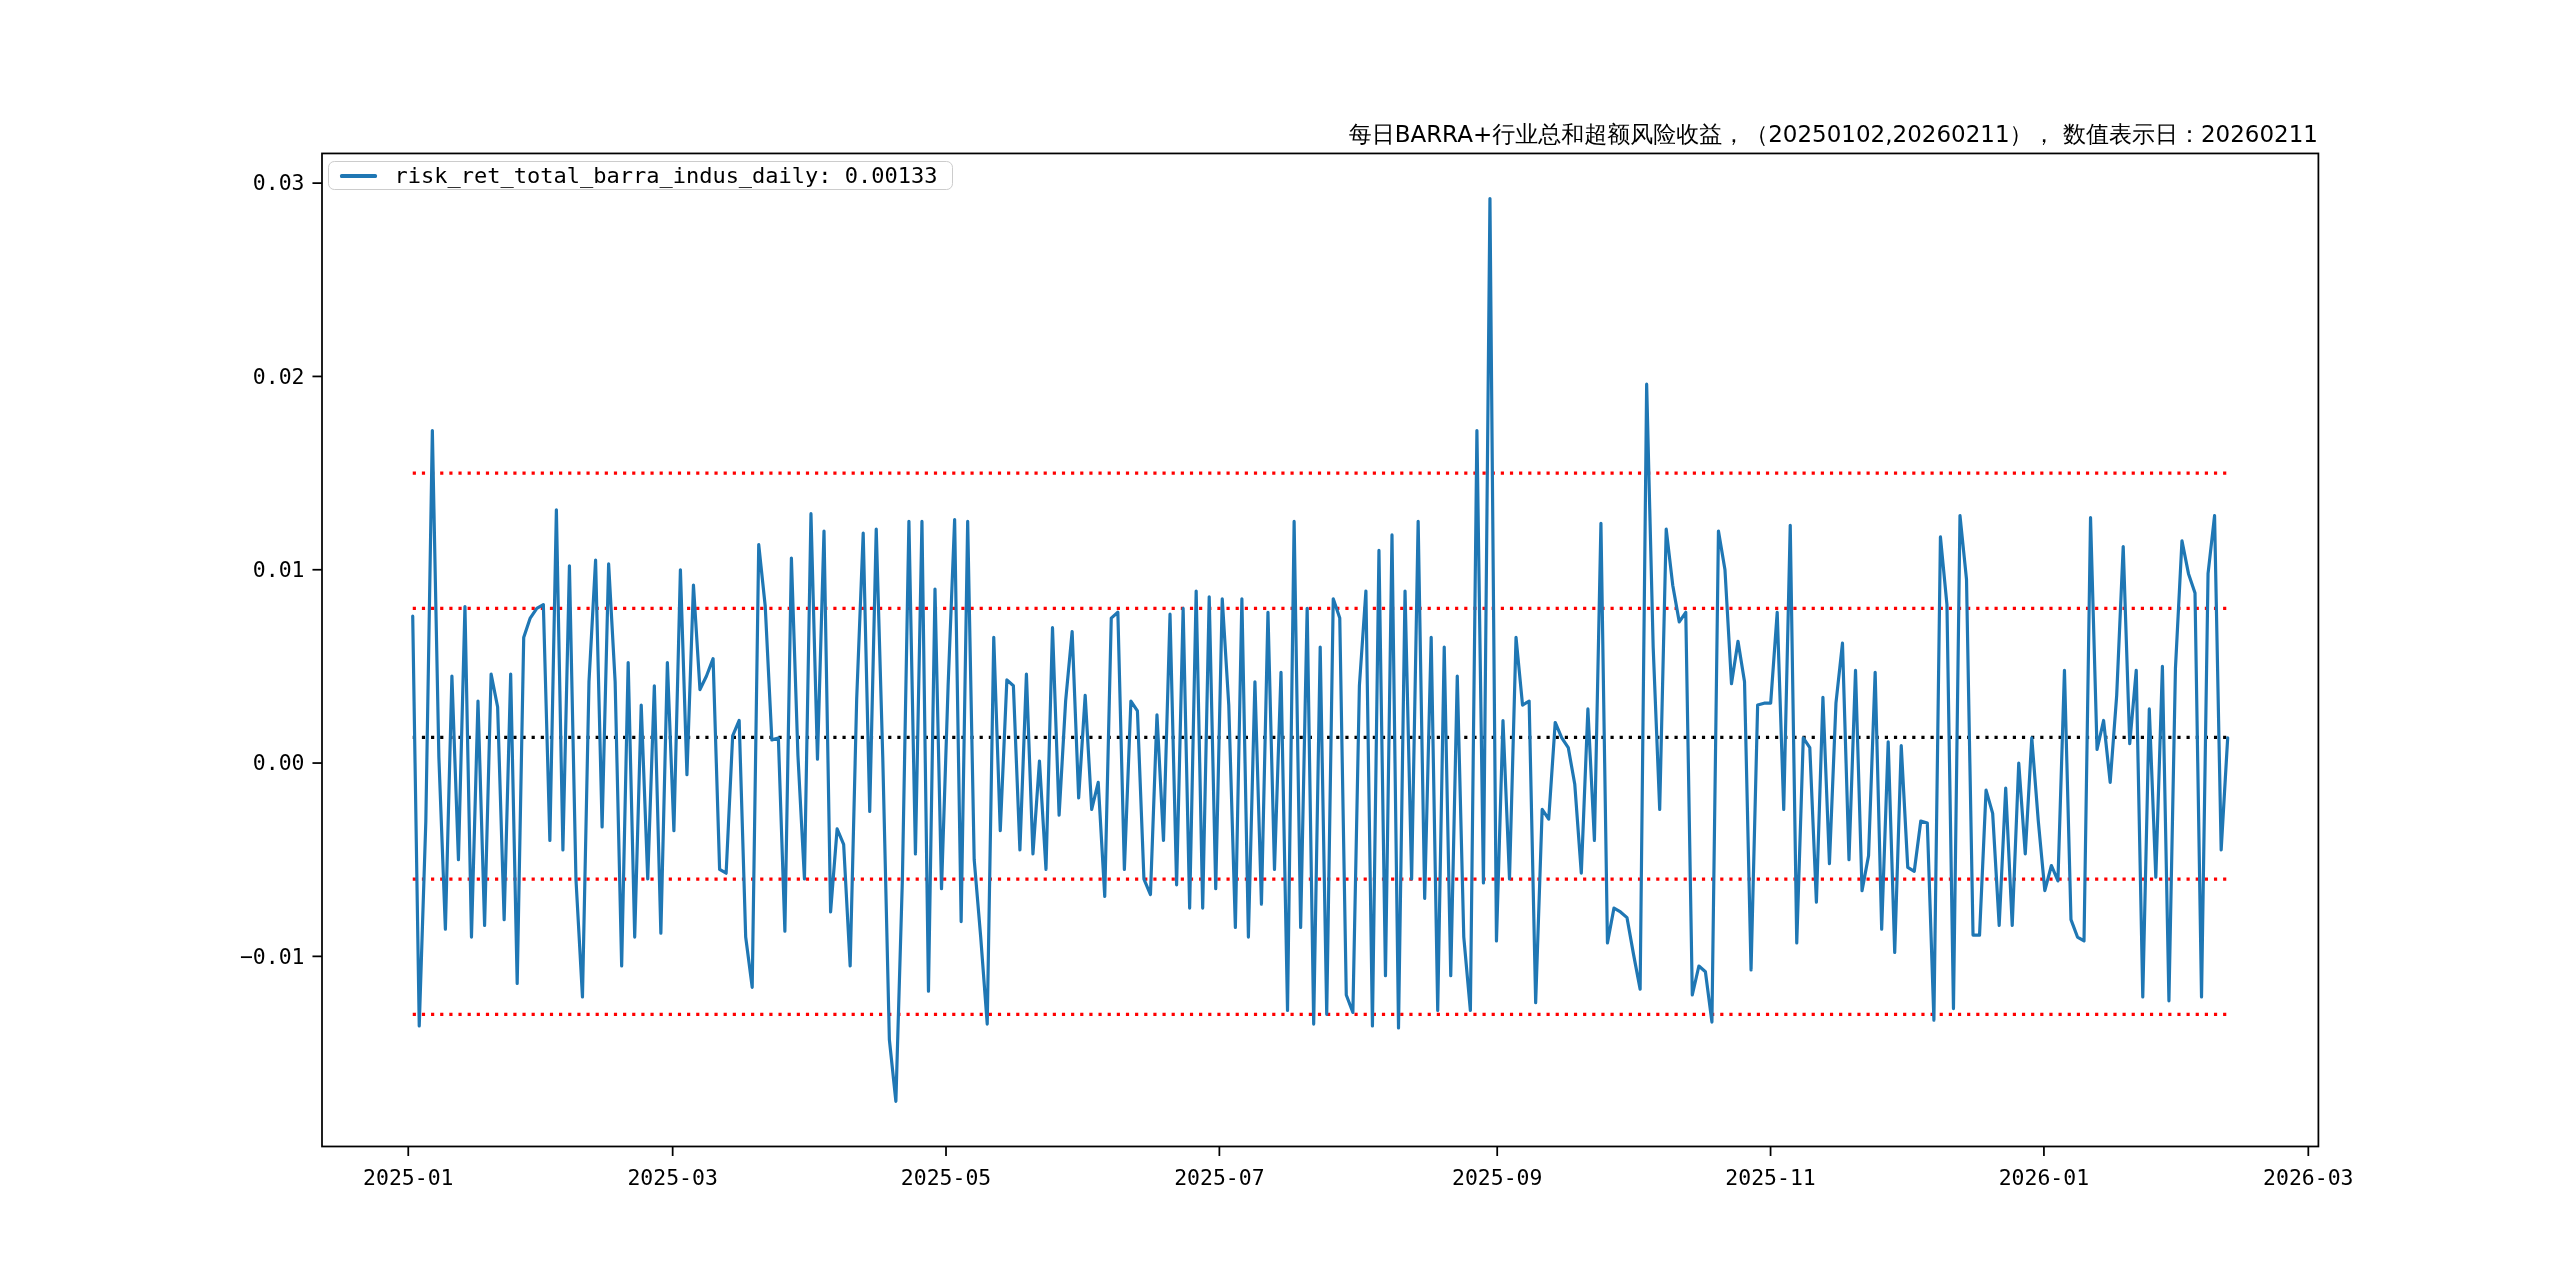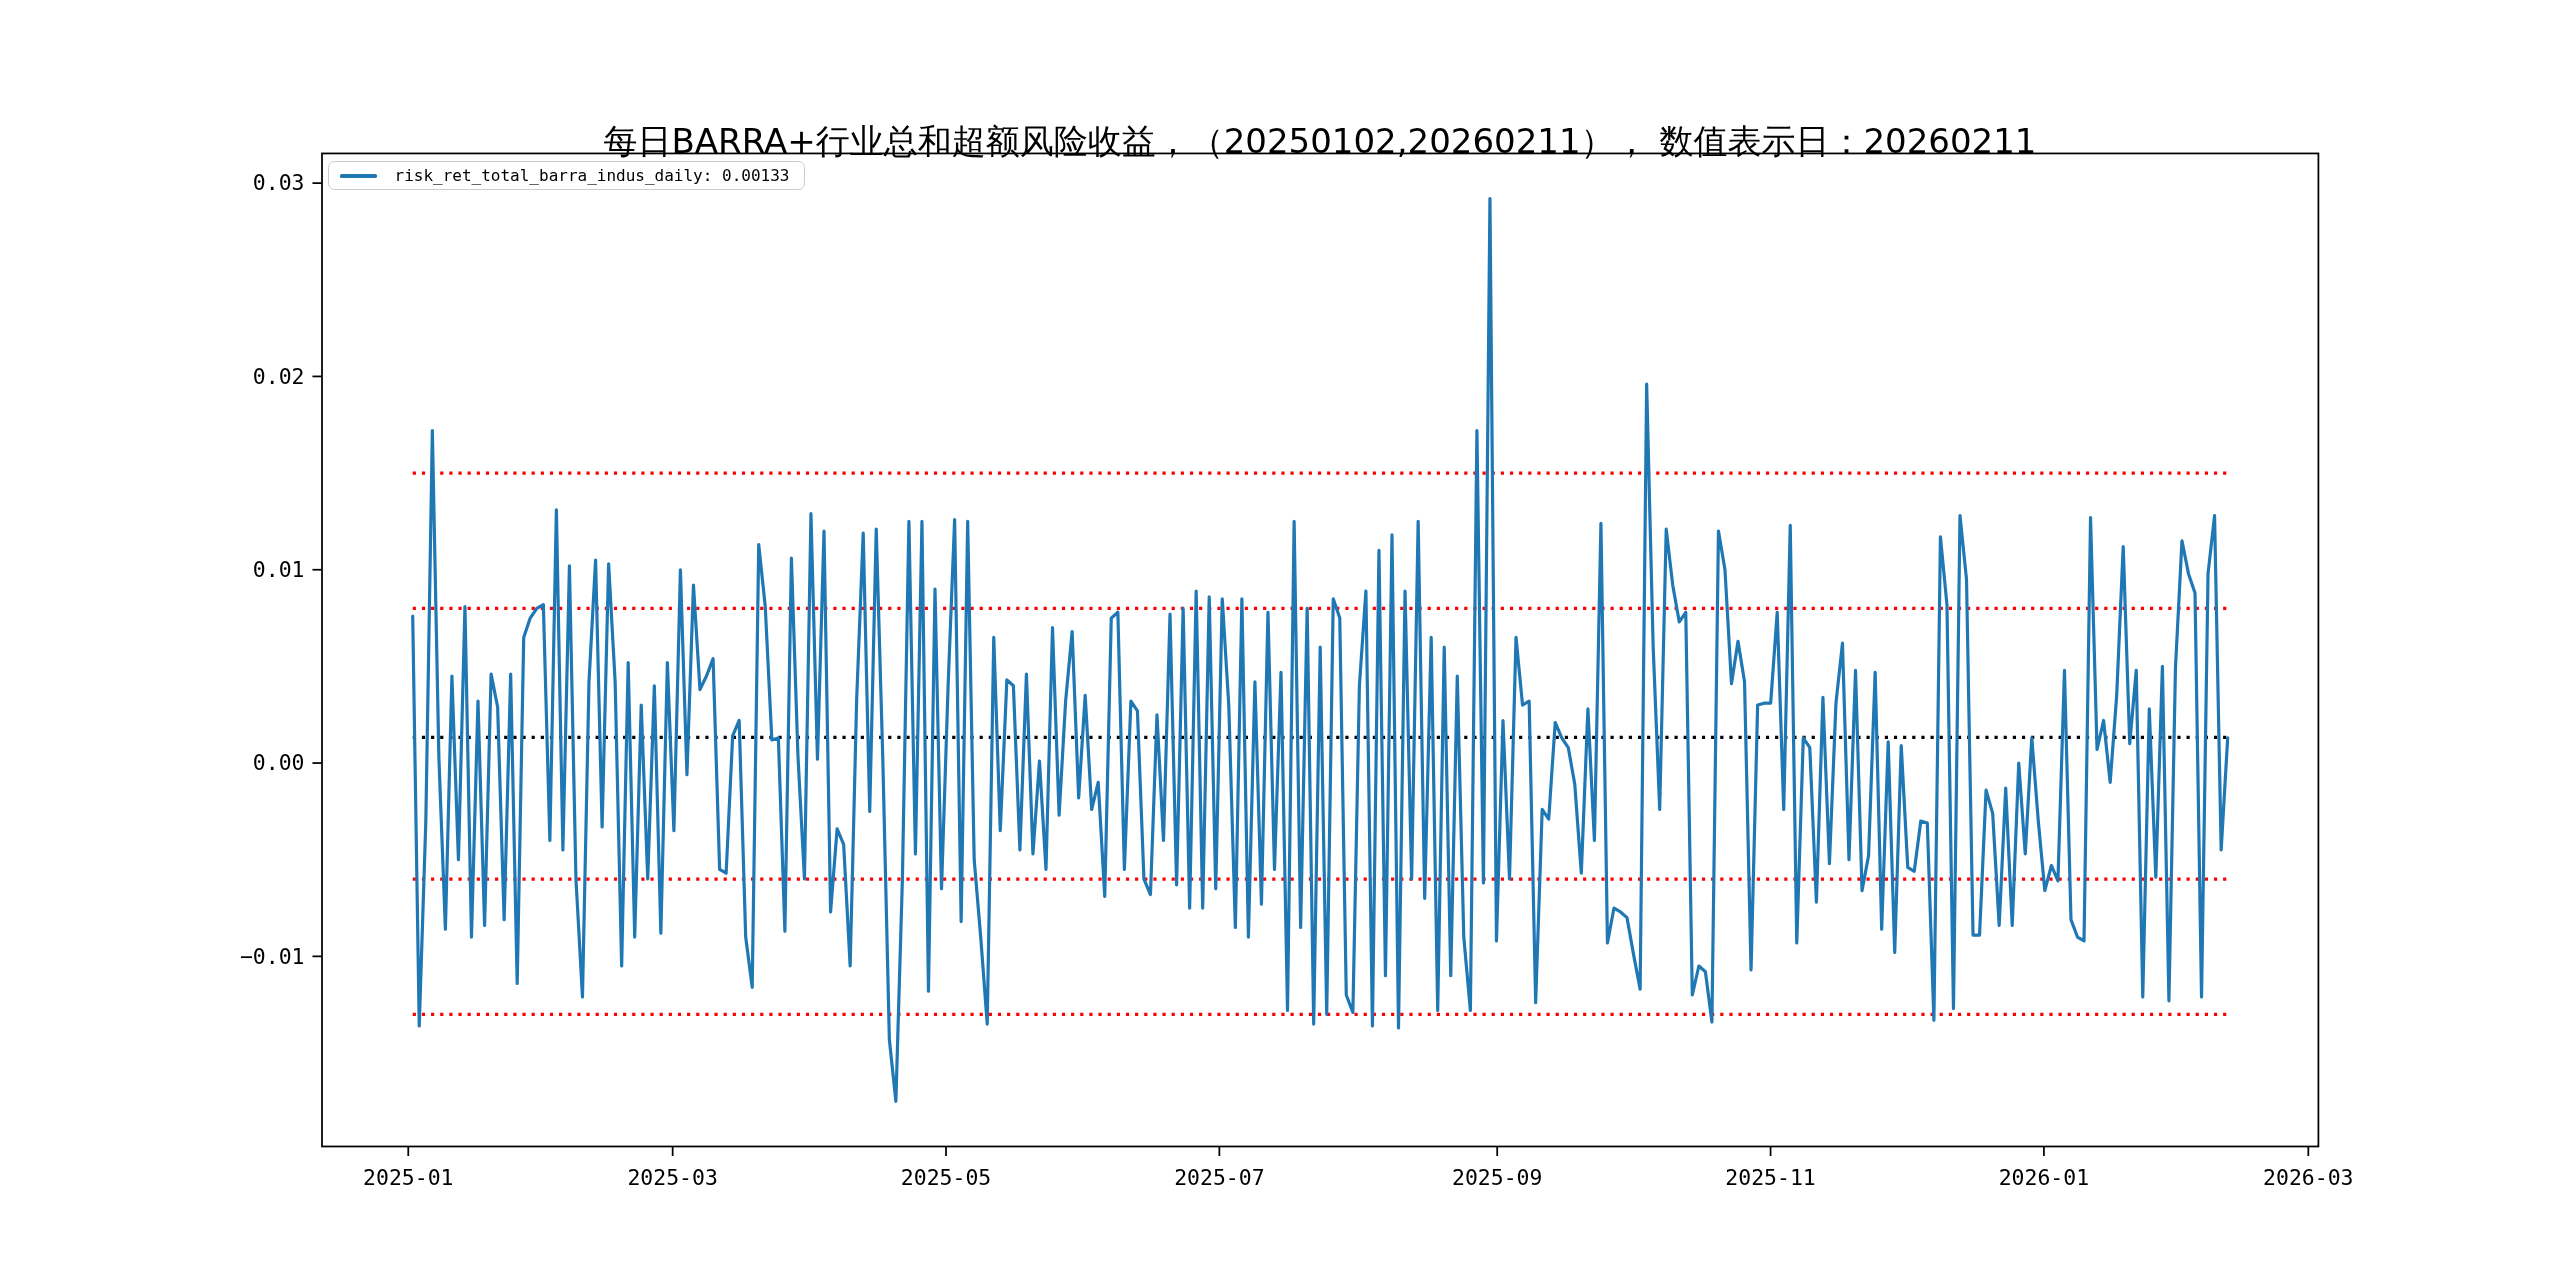--- a/index.html
+++ b/index.html
@@ -15,22 +15,22 @@
     width: 2576px;
     height: 1288px;
     background: #ffffff;
     overflow: hidden;
   }
   #chart-title {
     position: absolute;
     left: 322px;
     top: 119px;
     width: 1996px;
-    text-align: center;
-    font-size: 34px;
+    text-align: right;
+    font-size: 23px;
     color: #000000;
     white-space: nowrap;
   }
   #plot-svg {
     position: absolute;
     left: 0;
     top: 0;
   }
   #legend {
     position: absolute;
@@ -47,21 +47,21 @@
     box-sizing: border-box;
   }
   #legend .swatch {
     display: inline-block;
     width: 37px;
     height: 4px;
     border-radius: 1.6px;
   }
   #legend .legend-text {
     font-family: "DejaVu Sans Mono", "Liberation Mono", monospace;
-    font-size: 16px;
+    font-size: 22px;
     color: #000000;
     white-space: nowrap;
   }
   text.tick-label {
     font-family: "DejaVu Sans Mono", "Liberation Mono", monospace;
     font-size: 27px;
     fill: #000000;
   }
 </style>
 </head>

